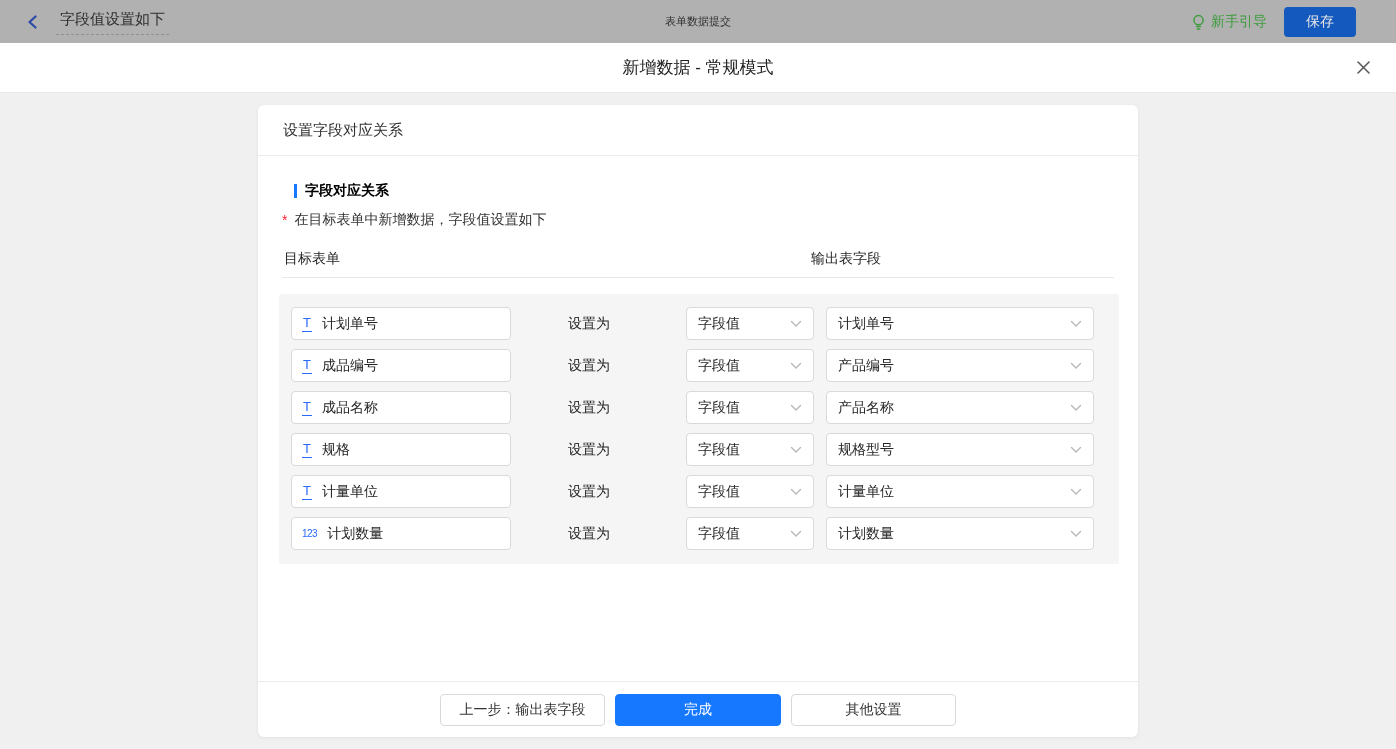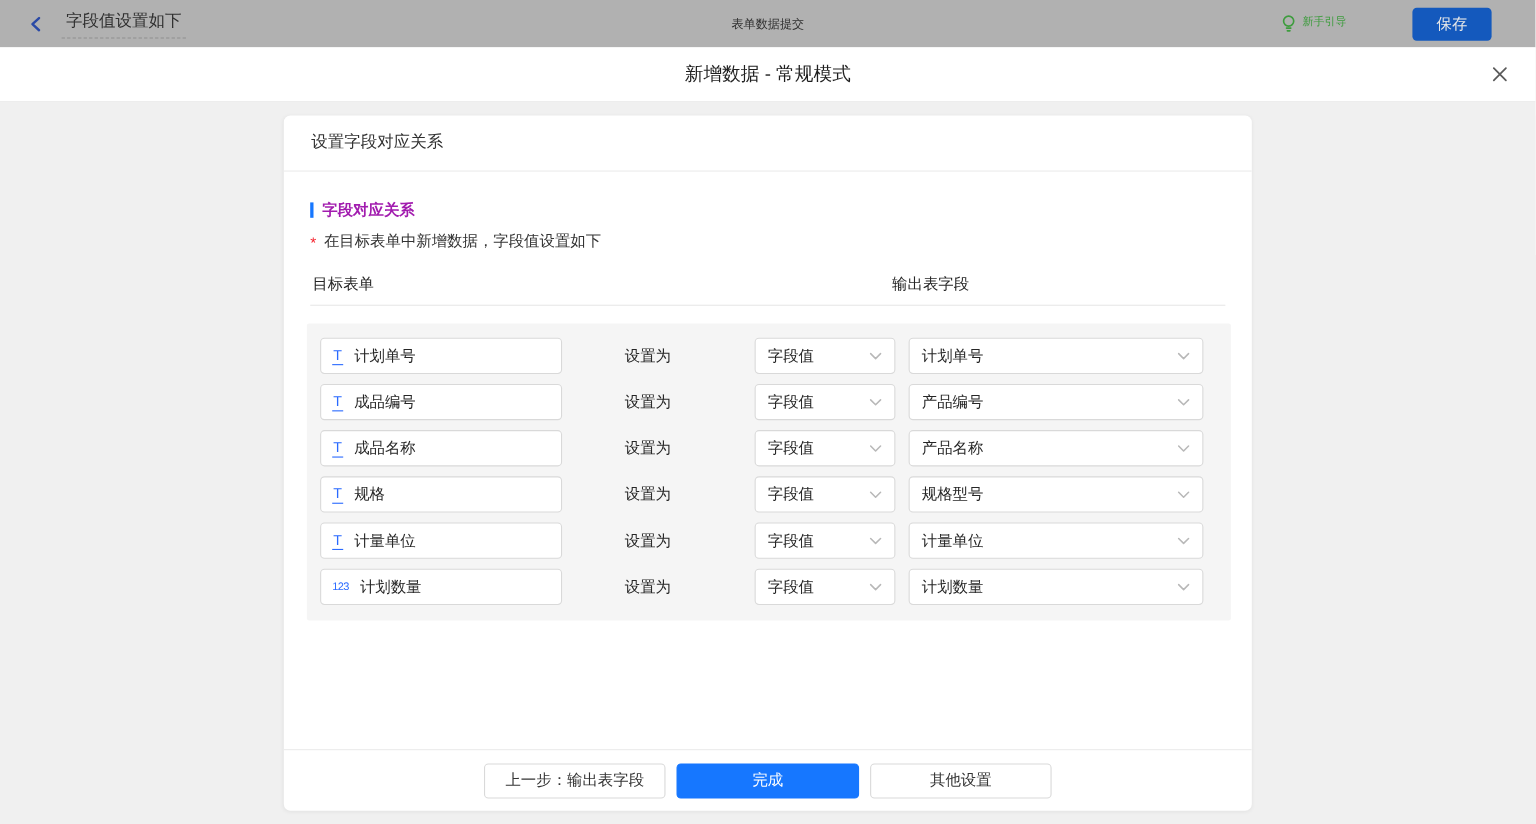--- a/index.html
+++ b/index.html
@@ -6,35 +6,35 @@
   html,body { width:1396px; height:749px; overflow:hidden; }
   body { font-family:"Liberation Sans","DejaVu Sans",sans-serif; color:#262626; background:#f0f0f0; }
 
   
   .topbar { position:relative; height:43px; background:#b1b1b1; display:flex; align-items:center; }
   .topbar-left { display:flex; align-items:center; padding-left:22px; }
   .back-btn { width:22px; height:22px; display:flex; align-items:center; justify-content:center; cursor:pointer; }
   .topbar-title { margin-left:12px; font-size:15px; color:#2f2f2f; padding:2px 4px 5px 4px; border-bottom:1px dashed #8f8f8f; }
   .topbar-center { position:absolute; left:0; right:0; text-align:center; font-size:11px; color:#2f2f2f; pointer-events:none; }
   .topbar-right { margin-left:auto; display:flex; align-items:center; padding-right:40px; }
-  .guide { display:flex; align-items:flex-start; gap:5px; color:#3d9c3d; font-size:10px; cursor:pointer; margin-right:60px; }
+  .guide { display:flex; align-items:flex-end; gap:5px; color:#3d9c3d; font-size:14px; cursor:pointer; margin-right:17px; }
   .save-btn { background:#1459bd; color:#e8e8e8; font-size:14px; border:none; border-radius:4px; width:72px; height:30px; cursor:pointer; }
 
   
   .modal-header { position:relative; height:50px; background:#ffffff; border-bottom:1px solid #e9e9e9; display:flex; align-items:center; justify-content:center; }
   .modal-title { font-size:17px; color:#1f1f1f; font-weight:500; }
   .close-btn { position:absolute; right:23px; top:50%; transform:translateY(-50%); width:20px; height:20px; display:flex; align-items:center; justify-content:center; cursor:pointer; background:none; border:none; }
 
   
   .modal-body { height:656px; background:#f0f0f0; }
   .card { width:880px; height:632px; margin:12px auto 0; background:#ffffff; border-radius:6px; box-shadow:0 1px 4px rgba(0,0,0,0.06); display:flex; flex-direction:column; overflow:hidden; }
   .card-header { height:51px; line-height:50px; padding:0 25px; font-size:15px; color:#303030; border-bottom:1px solid #ececec; }
   .card-content { flex:1; padding:26px 24px 0 24px; }
 
-  .section-title { display:flex; align-items:center; font-size:14px; font-weight:bold; color:#a21caf; }
+  .section-title { display:flex; align-items:center; font-size:14px; font-weight:bold; color:#000000;margin-left:12px; }
   .accent-bar { display:inline-block; width:3px; height:14px; background:#1677ff; margin-right:8px; }
   .hint-row { margin-top:11px; font-size:14px; color:#333333; display:flex; align-items:center; }
   .required { color:#f5222d; margin-right:7px; font-size:14px; }
 
   .col-headers { position:relative; margin-top:21px; font-size:14px; color:#262626; height:20px; }
   .col-target { position:absolute; left:2px; }
   .col-output { position:absolute; left:529px; }
   .col-divider { margin-top:7px; border-bottom:1px solid #e8e8e8; }
 
   .rows-wrap { margin-top:16px; margin-left:-3px; margin-right:-5px; background:#f5f5f5; border-radius:2px; padding:13px 12px 5px 12px; }

